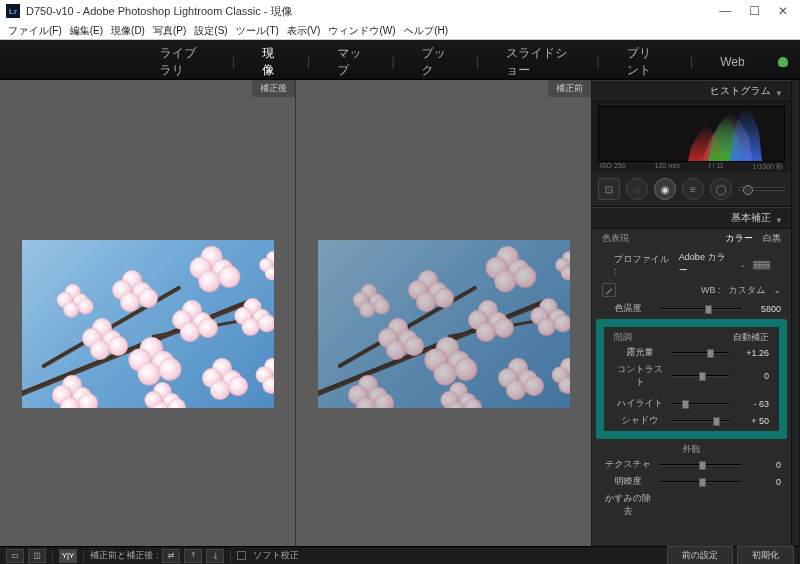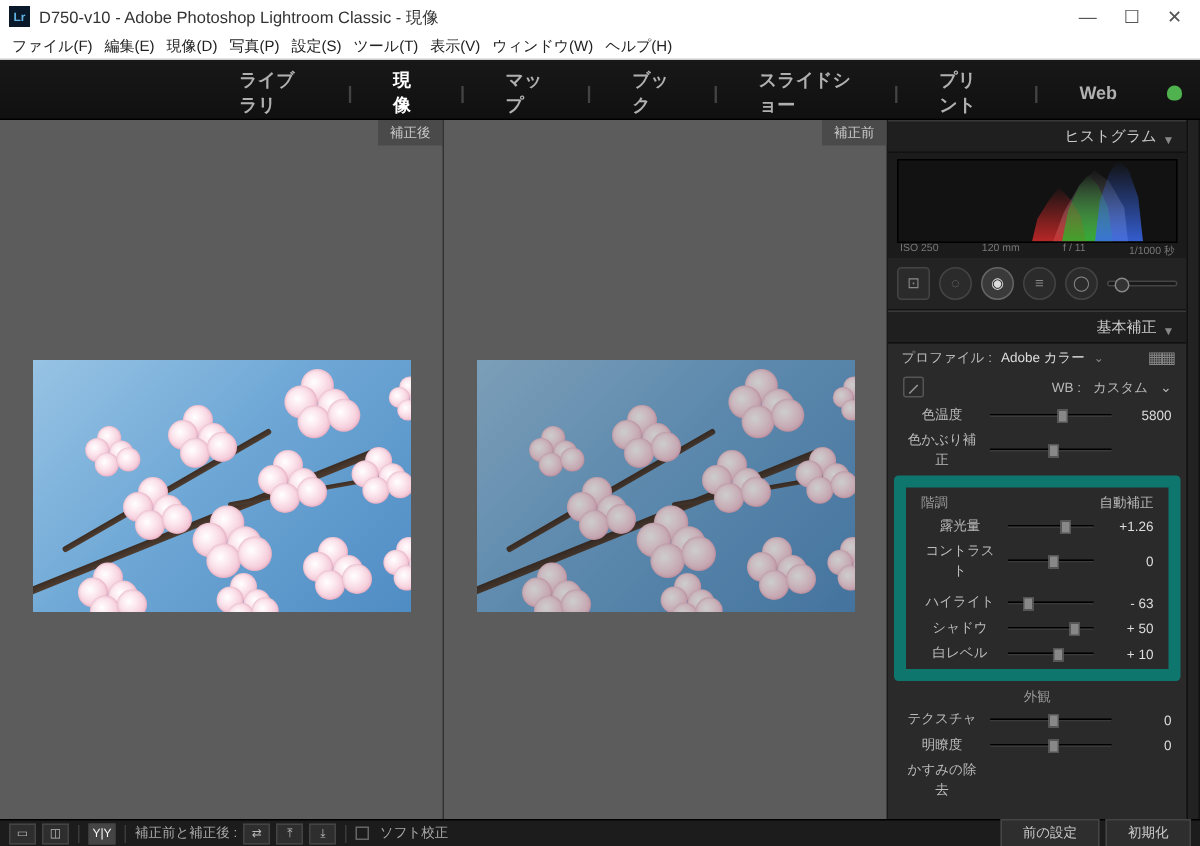--- a/index.html
+++ b/index.html
@@ -38,21 +38,21 @@
     border-bottom: 1px solid #000;
   }
   .logo-block { display: flex; align-items: center; gap: 6px; }
   .lrc-badge {
     width: 20px; height: 20px; background: #091521; color: #c8d8e4;
     font-size: 8px; font-weight: bold; display: flex;
     align-items: center; justify-content: center; border-radius: 2px;
   }
   .logo-text { line-height: 1; }
   .logo-text .main { font-size: 11px; color: #ddd; font-weight: bold; letter-spacing: 0.5px; }
-  .modules { margin-left: auto; display: flex; gap: 27px; font-size: 12px; align-items: center; font-weight: bold;}
+  .modules { margin-left: auto; display: flex; gap: 27px; font-size: 12px; align-items: center;}
   .modules span { color: #b0b0b0; cursor: default; }
   .modules .sep { color: #444; }
   .modules .active { color: #fff; }
   .cloud { width: 14px; height: 10px; position: relative; margin-left: 6px;}
   .cloud::before { content:""; position:absolute; inset:0; background:#4fb24f; border-radius: 50% 50% 40% 40%; }
   
   .main { display: flex; height: 478px; }
   .view { flex: 1; background: #5c5c5c; display: flex; position: relative; }
   .pane { flex: 1; position: relative; display: flex; flex-direction: column; align-items: center; justify-content: center; }
   .pane + .pane { border-left: 1px solid #333; }
@@ -124,21 +124,21 @@
   .slider { flex:1; height:10px; position:relative;}
   .track { position:absolute; top:4px; left:0; right:0; height:2px; background:#1a1a1a; border-top:1px solid #000; border-bottom:1px solid #3a3a3a;}
   .thumb { position:absolute; top:1px; width:7px; height:9px; background:#888; border:1px solid #555;}
   .wb-track { background: linear-gradient(90deg,#2a6fb5,#888 50%,#d6b54a);}
   .tint-track { background: linear-gradient(90deg,#3fa54a,#888 50%,#c44fb5);}
   .subhdr { display:flex; justify-content:space-between; padding:2px 10px 0; font-size:9px; color:#999;}
   .subhdr .link{color:#bbb;}
   .highlight-box { border:8px solid #0f766e; border-radius:3px; margin:2px 4px; padding: 2px 0;}
   .treatment {display:flex; justify-content:flex-end; padding:3px 10px; gap:10px; font-size:9px;}
   .treatment .sellab{color:#fff;}
-  .profile-row {display:flex; align-items:center; padding:3px 9px; gap:6px; font-size:9px;}
+  .profile-row {display:flex; align-items:center; padding:3px 22px; gap:6px; font-size:9px;}
   .profile-row .pval{color:#ddd;}
   .profile-row .chev{font-size:8px;color:#888;}
   .grid-ic{margin-left:auto;color:#888;font-size:11px;letter-spacing:-2px;}
   .wb-row{display:flex;align-items:center;padding:3px 10px;font-size:9px;gap:8px;}
   .eyedrop{width:14px;height:14px;border:1px solid #555;border-radius:2px;position:relative;}
   .eyedrop::after{content:"";position:absolute;width:8px;height:1px;background:#999;top:7px;left:2px;transform:rotate(-45deg);}
   
   .toolbar {
     position:absolute; bottom:0; left:0; right:0; height:18px;
     background:#1c1c1c; border-top:1px solid #000;
@@ -416,20 +416,25 @@
       <div class="tool">≡</div>
       <div class="tool">◯</div>
       <div class="mask-slider"></div>
     </div>
 
     <div class="section-hdr">
       <span>基本補正</span>
       <span class="tri">▼</span>
     </div>
 
+    <div class="treatment">
+      <span style="margin-right:auto;color:#999">色表現</span>
+      <span class="sellab">カラー</span>
+      <span>白黒</span>
+    </div>
 
     <div class="profile-row">
       <span>プロファイル :</span>
       <span class="pval">Adobe カラー</span>
       <span class="chev">⌄</span>
       <span class="grid-ic">▦▦</span>
     </div>
 
     <div class="wb-row">
       <span class="eyedrop"></span>
@@ -439,28 +444,20 @@
     </div>
 
     <div class="row">
       <span class="lbl">色温度</span>
       <div class="slider">
           <div class="track wb-track"></div>
           <div class="thumb" style="left:55%"></div>
         </div>
       <span class="val">5800</span>
     </div>
-    <div class="row">
-      <span class="lbl">色かぶり補正</span>
-      <div class="slider">
-          <div class="track tint-track"></div>
-          <div class="thumb" style="left:48%"></div>
-        </div>
-      <span class="val"></span>
-    </div>
 
     <div class="highlight-box">
       <div class="subhdr">
         <span>階調</span>
         <span class="link">自動補正</span>
       </div>
       <div class="row">
         <span class="lbl">露光量</span>
         <div class="slider">
             <div class="track"></div>
@@ -485,28 +482,20 @@
           </div>
         <span class="val">- 63</span>
       </div>
       <div class="row">
         <span class="lbl">シャドウ</span>
         <div class="slider">
             <div class="track"></div>
             <div class="thumb" style="left:72%"></div>
           </div>
         <span class="val">+ 50</span>
-      </div>
-      <div class="row">
-        <span class="lbl">白レベル</span>
-        <div class="slider">
-            <div class="track"></div>
-            <div class="thumb" style="left:53%"></div>
-          </div>
-        <span class="val">+ 10</span>
       </div>
     </div>
 
     <div class="subhdr" style="justify-content:center">
       <span>外観</span>
     </div>
     <div class="row">
       <span class="lbl">テクスチャ</span>
       <div class="slider">
           <div class="track"></div>

